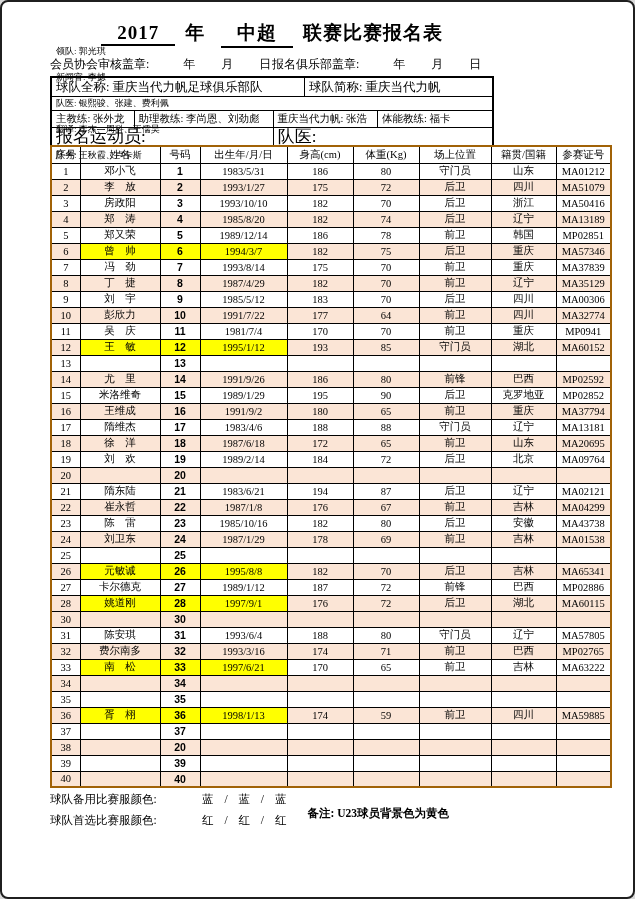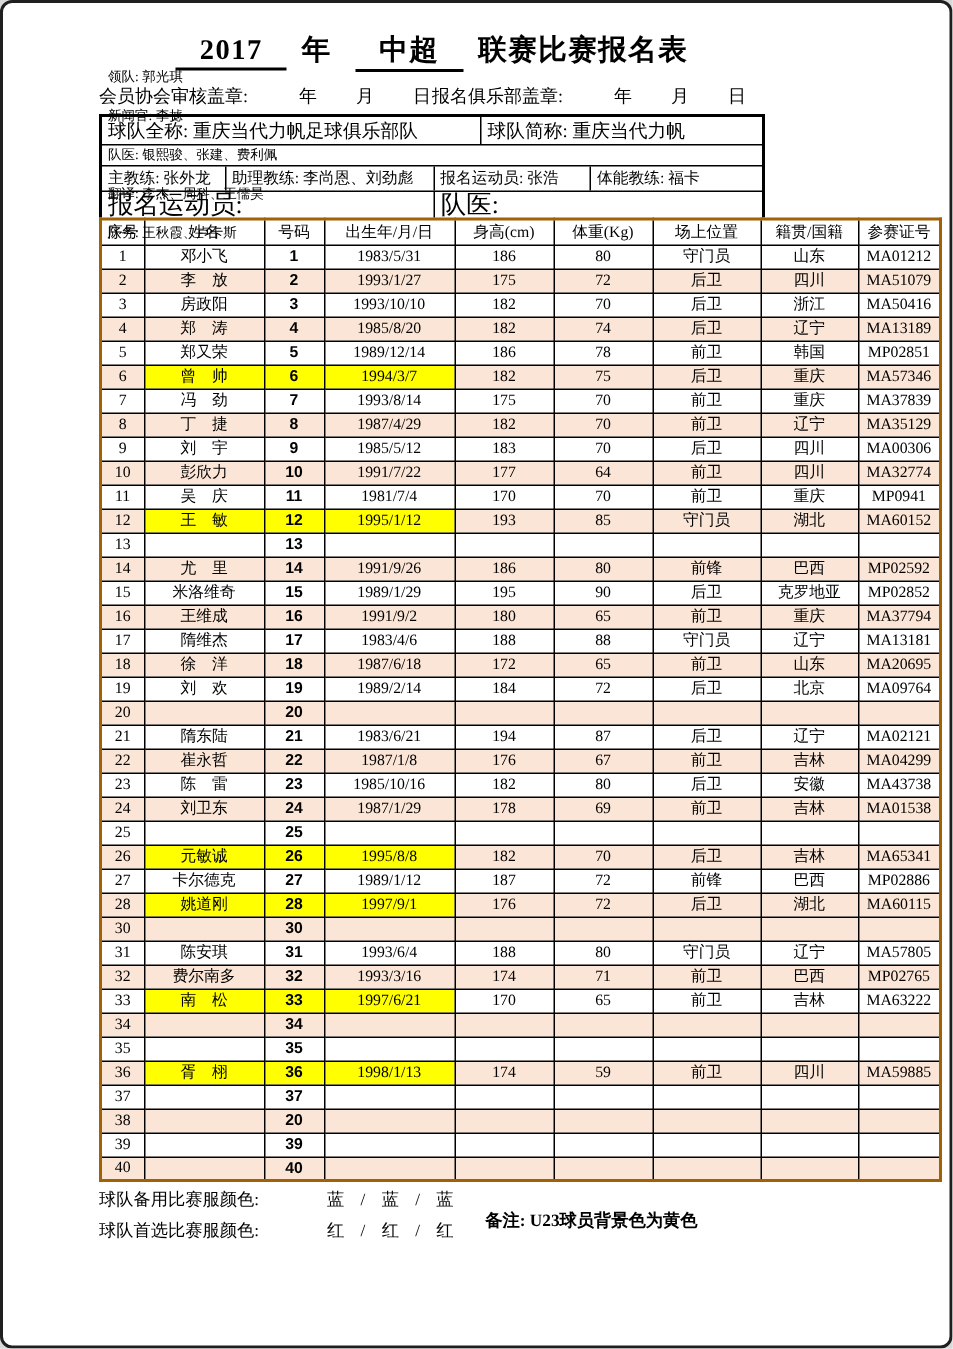--- a/index.html
+++ b/index.html
@@ -2,21 +2,21 @@
 <html style="--u23: #FFFF00; --alt: #FBE5D6;"><head>
 <meta charset="utf-8">
 <style>
   * { margin:0; padding:0; box-sizing:border-box; }
   html,body { background:#d9d9d9; }
   .page {
     position:relative; width:635px; height:899px; background:#fff;
     border:2px solid #1f1f1f; border-radius:8px; overflow:hidden;
     font-family:"Liberation Serif","DejaVu Serif",serif; color:#000;
   }
-  .inner { position:absolute; left:64px; top:18px; width:444px; }
+  .inner { position:absolute; left:48px; top:18px; width:444px; }
 
   
   .title { text-align:center; font-weight:bold; font-size:19px; letter-spacing:1px; white-space:nowrap; margin-bottom:8px; }
   .title .blank { border-bottom:2px solid #000; padding:0 16px; display:inline-block; }
   .title .gap { display:inline-block; width:10px; }
 
   
   .stamp-row { display:flex; font-size:12px; margin-bottom:3px;text-align:center; }
   .stamp-half { width:50%; display:flex; align-items:flex-end; }
   .stamp-half .lbl { white-space:nowrap; }
@@ -103,21 +103,21 @@
           <span>领队: 郭光琪</span>
           <span>新闻官: 李摅</span>
           <span>队医: 银熙骏、张建、费利佩</span>
           <span>翻译: 李杰、周科、王儒昊</span>
           <span>队务: 王秋霞、卢卡斯</span>
         </div>
       </div>
       <div class="irow r-coach">
         <div class="ccell">主教练: 张外龙</div>
         <div class="ccell">助理教练: 李尚恩、刘劲彪</div>
-        <div class="ccell">报名运动员: 张浩</div>
+        <div class="ccell">重庆当代力帆: 张浩</div>
         <div class="ccell">体能教练: 福卡</div>
       </div>
       <div class="irow r-reg">
         <div class="ccell">报名运动员:</div>
         <div class="ccell">队医:</div>
       </div>
     </div>
 
     <table class="roster">
       <colgroup>

